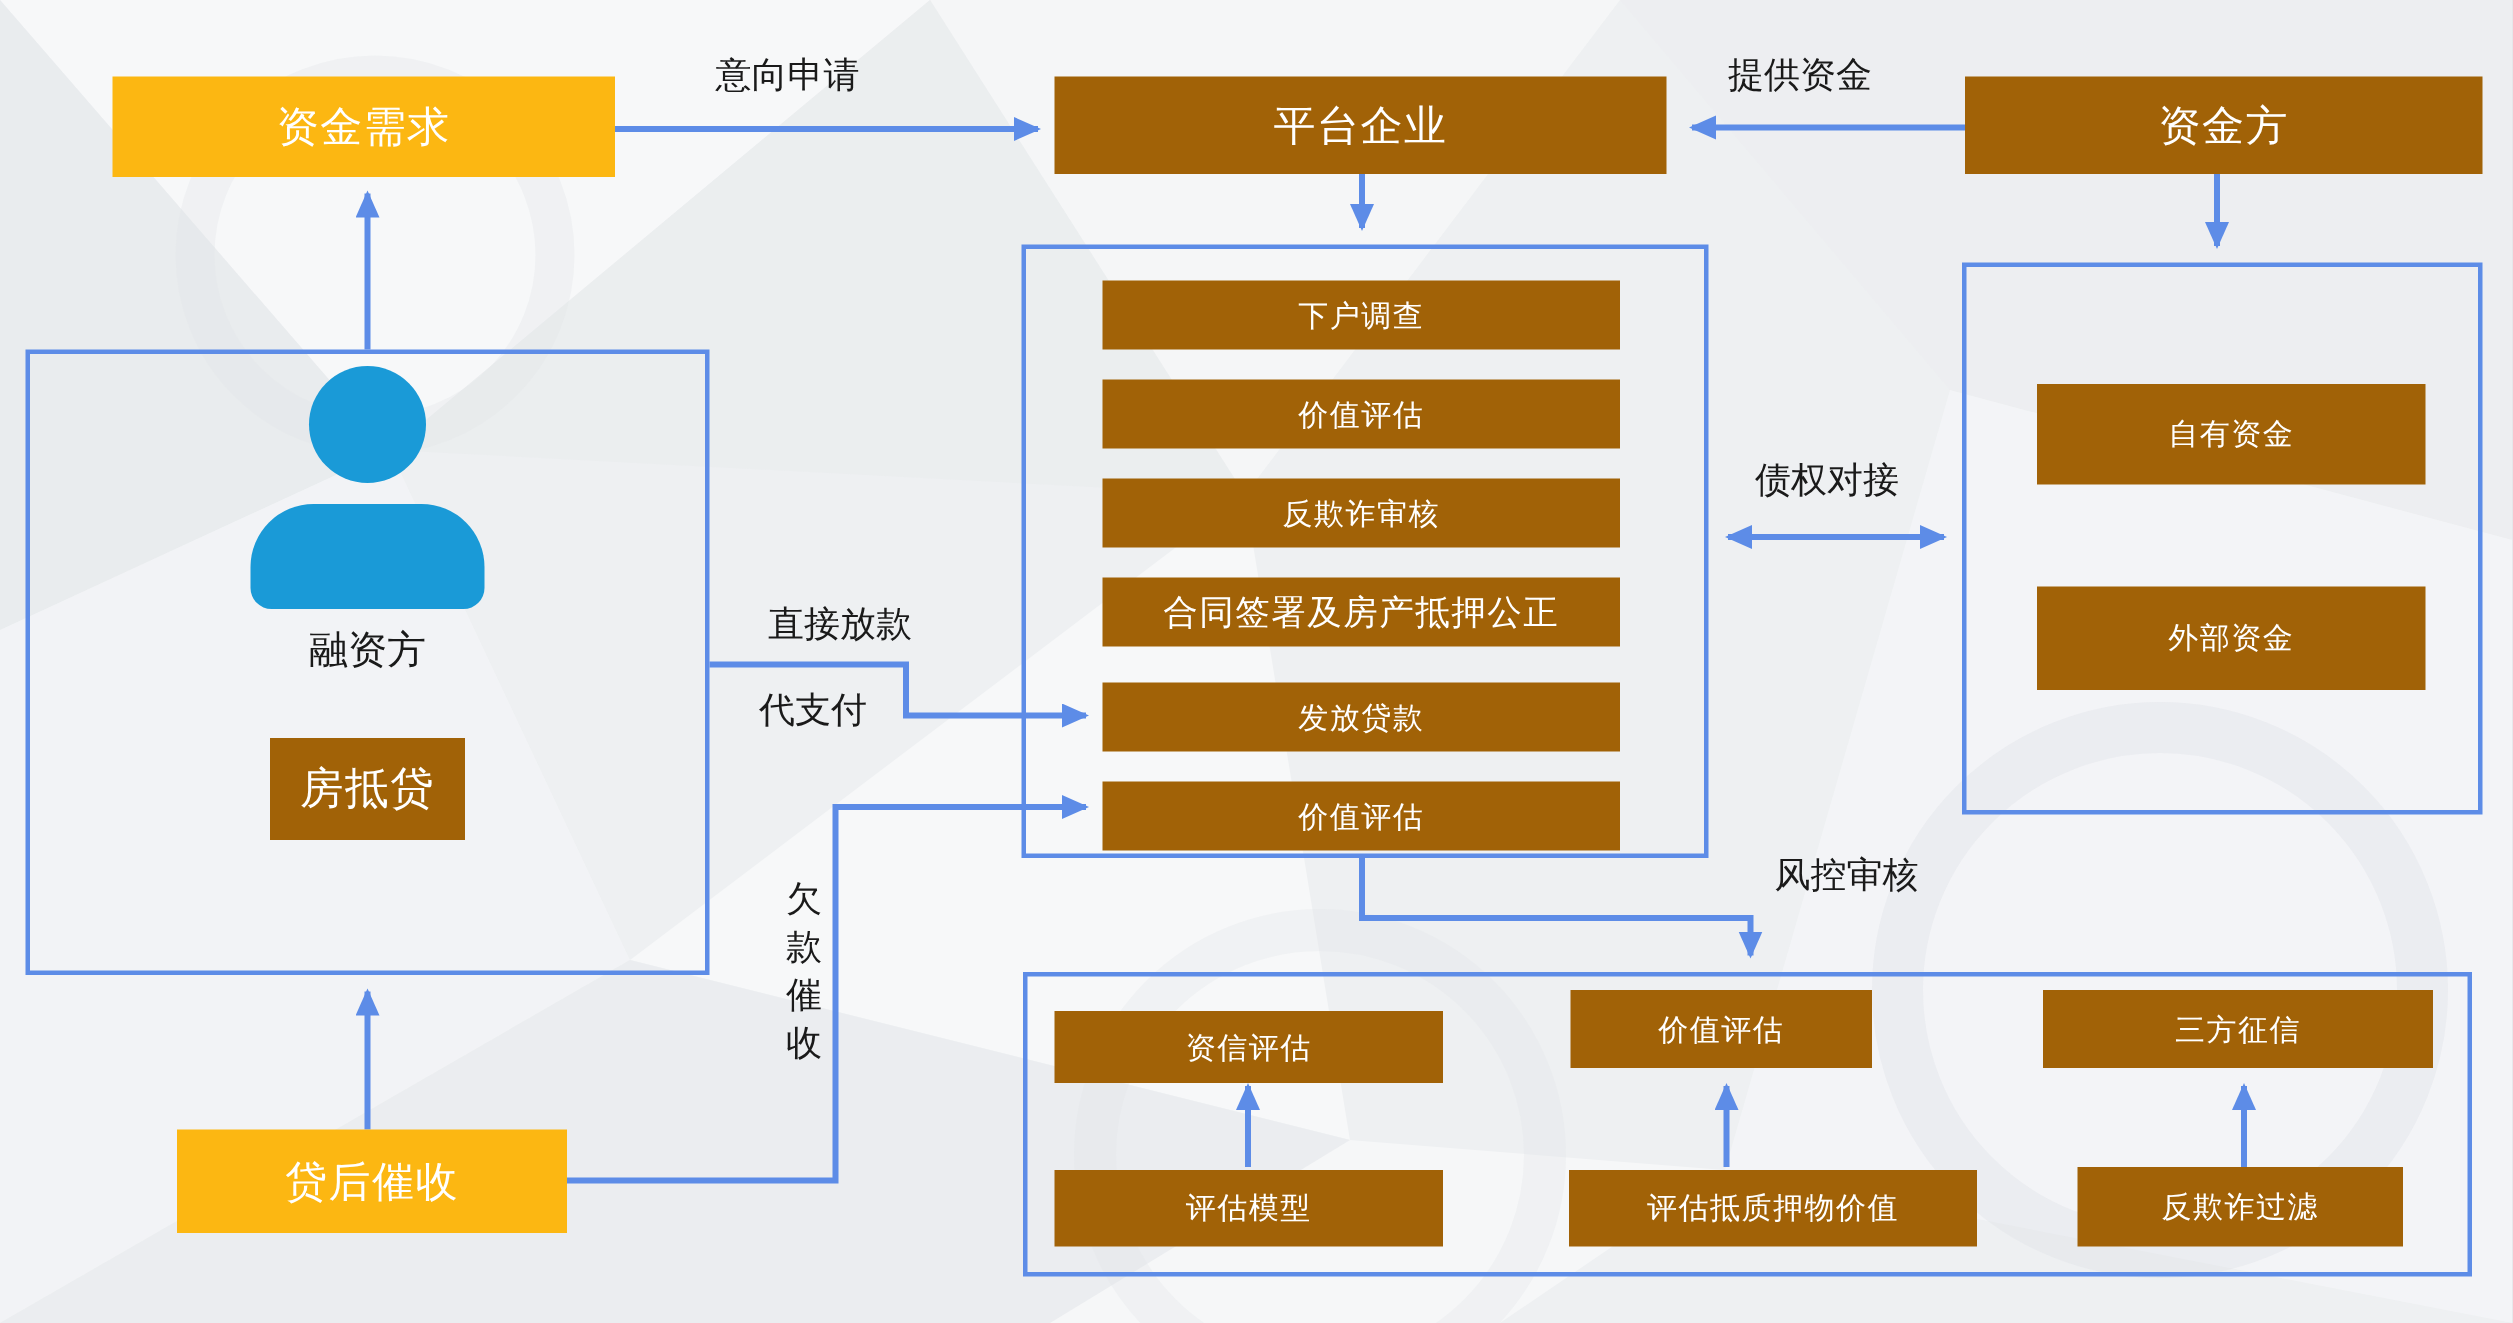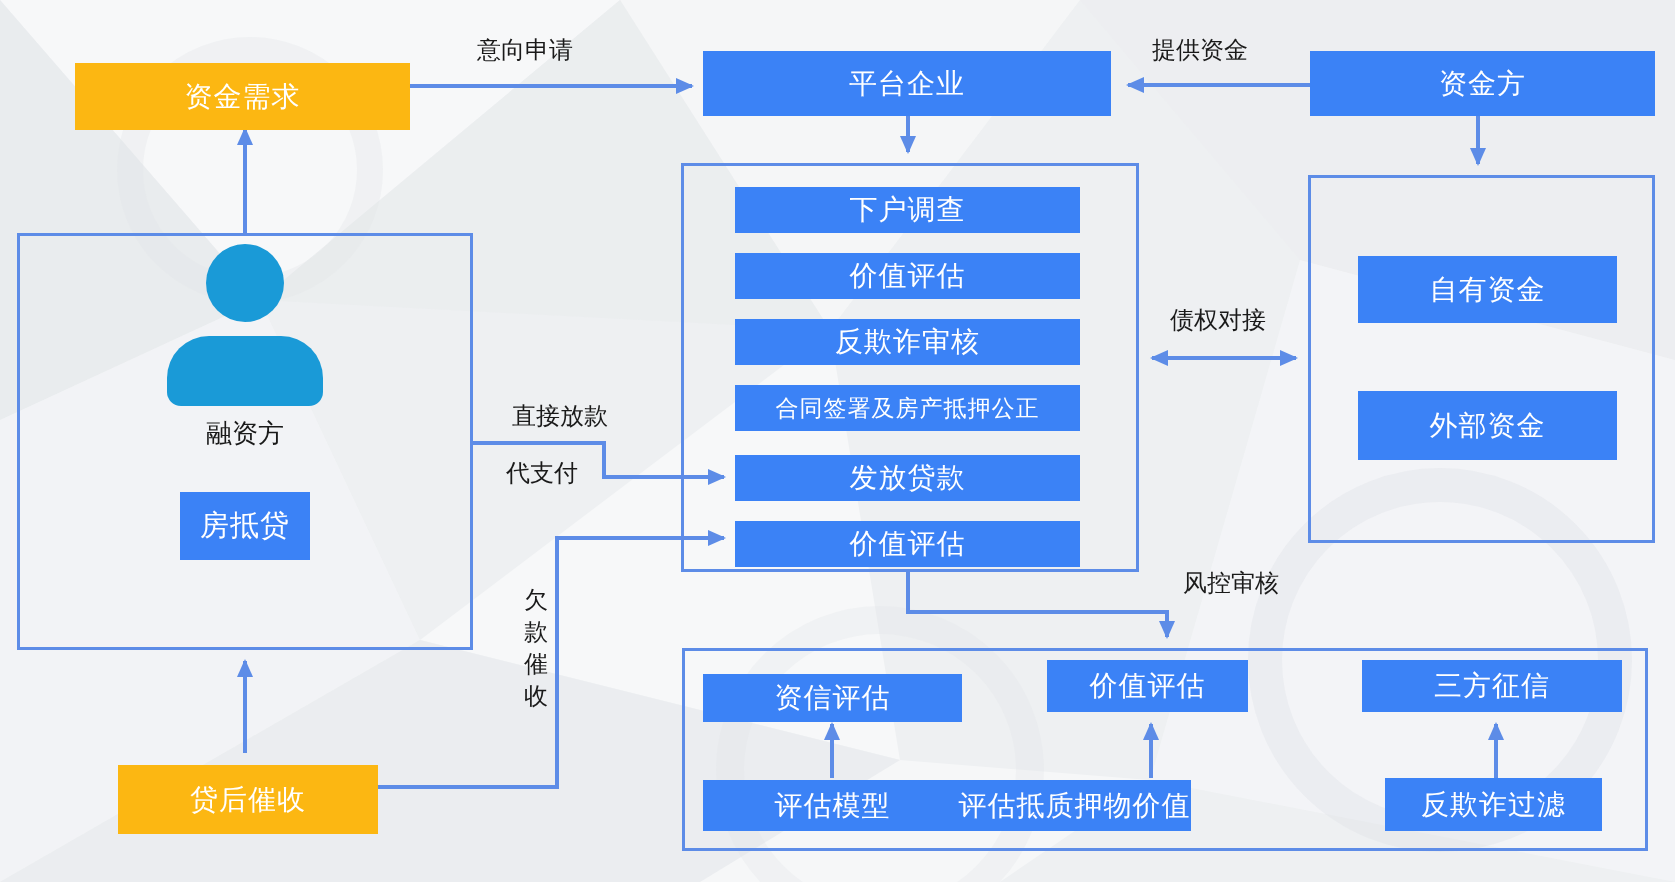--- a/index.html
+++ b/index.html
@@ -7,31 +7,31 @@
     position:relative;width:1675px;height:882px;overflow:hidden;
     background:#eef0f2;
     font-family:"Liberation Sans", sans-serif;
   }
   .stage svg.bgfx{position:absolute;left:0;top:0;z-index:0;}
   .stage svg.wires{position:absolute;left:0;top:0;z-index:1;pointer-events:none;}
   .box{
     position:absolute;display:flex;align-items:center;justify-content:center;
     color:#ffffff;text-align:center;z-index:2;letter-spacing:1px;
   }
-  .blue{background:#3b82f6;}
-  .orange{background:#fcb712;margin-top:12px;}
+  .blue{background:#a16207;}
+  .orange{background:#fcb712;}
   .container{
     position:absolute;border:3px solid #5d8ce7;background:transparent;z-index:1;
   }
   .lbl{
     position:absolute;color:#1a1a1a;text-align:center;font-size:24px;z-index:3;
     white-space:nowrap;
   }
   .f28{font-size:28px;}
-  .f27{font-size:28px;}
+  .f27{font-size:20px;}
   .f26{font-size:26px;}
   .f23{font-size:23px;}
   .f29{font-size:29px;}
   .person{position:absolute;z-index:2;}
   .person .head{
     position:absolute;left:39px;top:0;width:78px;height:78px;border-radius:50%;
     background:#1a9ad7;
   }
   .person .torso{
     position:absolute;left:0;top:92px;width:156px;height:70px;
@@ -127,19 +127,19 @@
 
   <div class="container" style="left:1308px;top:175px;width:341px;height:362px"></div>
   <div class="box blue f27" style="left:1358px;top:256px;width:259px;height:67px">自有资金</div>
   <div class="box blue f27" style="left:1358px;top:391px;width:259px;height:69px">外部资金</div>
 
   <div class="container" style="left:682px;top:648px;width:960px;height:197px"></div>
   <div class="box blue f27" style="left:703px;top:674px;width:259px;height:48px">资信评估</div>
   <div class="box blue f27" style="left:1047px;top:660px;width:201px;height:52px">价值评估</div>
   <div class="box blue f27" style="left:1362px;top:660px;width:260px;height:52px">三方征信</div>
   <div class="box blue f27" style="left:703px;top:780px;width:259px;height:51px">评估模型</div>
-  <div class="box blue f27" style="left:958px;top:780px;width:233px;height:51px">评估抵质押物价值</div>
+  <div class="box blue f27" style="left:1046px;top:780px;width:272px;height:51px">评估抵质押物价值</div>
   <div class="box blue f27" style="left:1385px;top:778px;width:217px;height:53px">反欺诈过滤</div>
 
   <div class="box orange f28" style="left:118px;top:753px;width:260px;height:69px">贷后催收</div>
 
 
 </div>
 
 </body></html>

